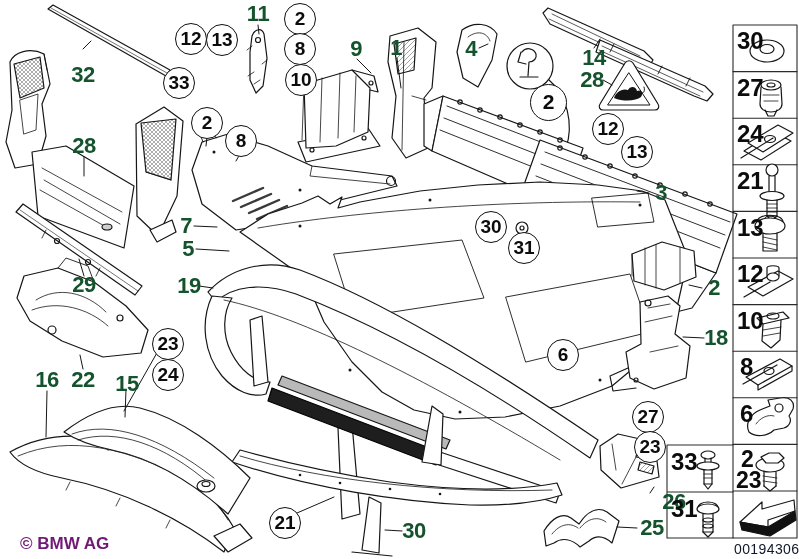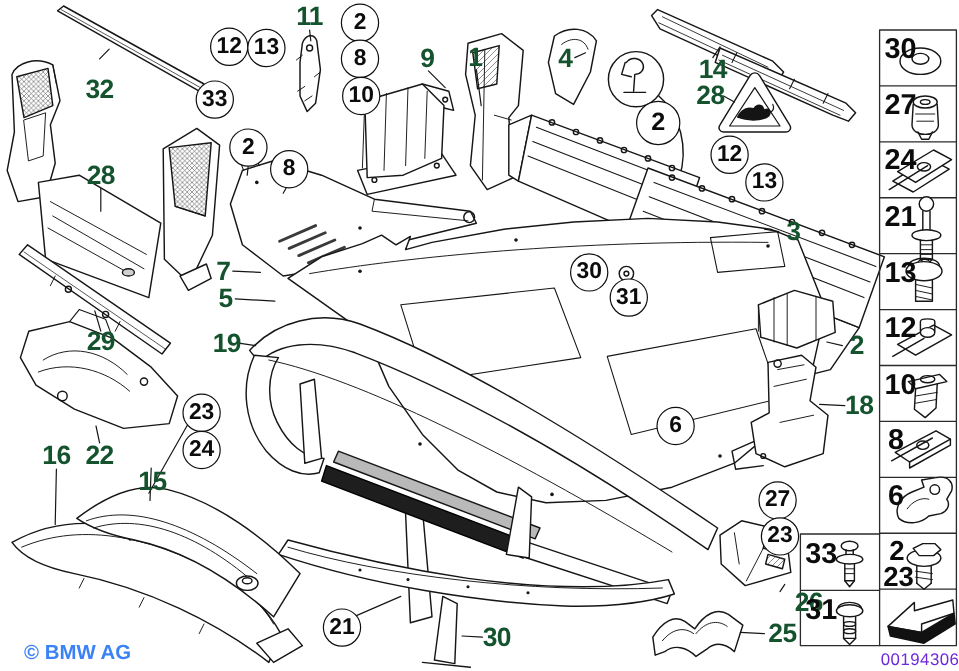--- a/index.html
+++ b/index.html
@@ -7,23 +7,23 @@
          font-family:"Liberation Sans",sans-serif;}
   #art{position:absolute;left:0;top:0;}
   .lbl{position:absolute;transform:translate(-50%,-50%);
        font:700 22px "Liberation Sans",sans-serif;color:#14532d;white-space:nowrap;letter-spacing:-0.5px;}
   .clbl{position:absolute;width:30px;height:30px;margin-left:-16px;margin-top:-16px;
         border:1.8px solid #101010;border-radius:50%;background:#fff;text-align:center;
         font:700 19px/29px "Liberation Sans",sans-serif;color:#0c0c0c;box-sizing:content-box;}
   .clbl.big{width:35px;height:35px;margin-left:-19px;margin-top:-19px;font-size:21px;line-height:34px;}
   .snum{position:absolute;font:700 24px "Liberation Sans",sans-serif;color:#0c0c0c;}
   .snum.small{font-size:23px;}
-  .copyright{position:absolute;left:20px;top:534px;font:600 17px "Liberation Sans",sans-serif;color:#3b82f6;}
+  .copyright{position:absolute;left:20px;top:534px;font:600 17px "Liberation Sans",sans-serif;color:#701a75;}
   .doccode{position:absolute;left:734px;top:541px;font:400 14px "Liberation Sans",sans-serif;
-           color:#6d28d9;letter-spacing:.4px;}
+           color:#0f172a;letter-spacing:.4px;}
 </style>
 </head>
 <body>
 
 <div id="stage">
 
 <svg id="art" width="799" height="559" viewBox="0 0 799 559">
   <defs>
     <pattern id="mesh" width="4" height="4" patternUnits="userSpaceOnUse">
       <path d="M0,4 L4,0 M0,0 L4,4" stroke="#5a5a5a" stroke-width="0.5"></path>
@@ -363,21 +363,21 @@
   <div class="lbl" style="left:594px;top:58px">14</div>
   <div class="lbl" style="left:592px;top:80px">28</div>
   <div class="lbl" style="left:661px;top:193px">3</div>
   <div class="lbl" style="left:84px;top:146px">28</div>
   <div class="lbl" style="left:186px;top:226px">7</div>
   <div class="lbl" style="left:188px;top:249px">5</div>
   <div class="lbl" style="left:189px;top:286px">19</div>
   <div class="lbl" style="left:84px;top:285px">29</div>
   <div class="lbl" style="left:47px;top:380px">16</div>
   <div class="lbl" style="left:83px;top:380px">22</div>
-  <div class="lbl" style="left:127px;top:401px">15</div>
+  <div class="lbl" style="left:127px;top:384px">15</div>
   <div class="lbl" style="left:714px;top:288px">2</div>
   <div class="lbl" style="left:716px;top:338px">18</div>
   <div class="lbl" style="left:674px;top:502px">26</div>
   <div class="lbl" style="left:652px;top:528px">25</div>
   <div class="lbl" style="left:414px;top:531px">30</div>
 
   <div class="clbl" style="left:191px;top:39px">12</div>
   <div class="clbl" style="left:222px;top:40px">13</div>
   <div class="clbl" style="left:179px;top:83px">33</div>
   <div class="clbl" style="left:300px;top:19px">2</div>

